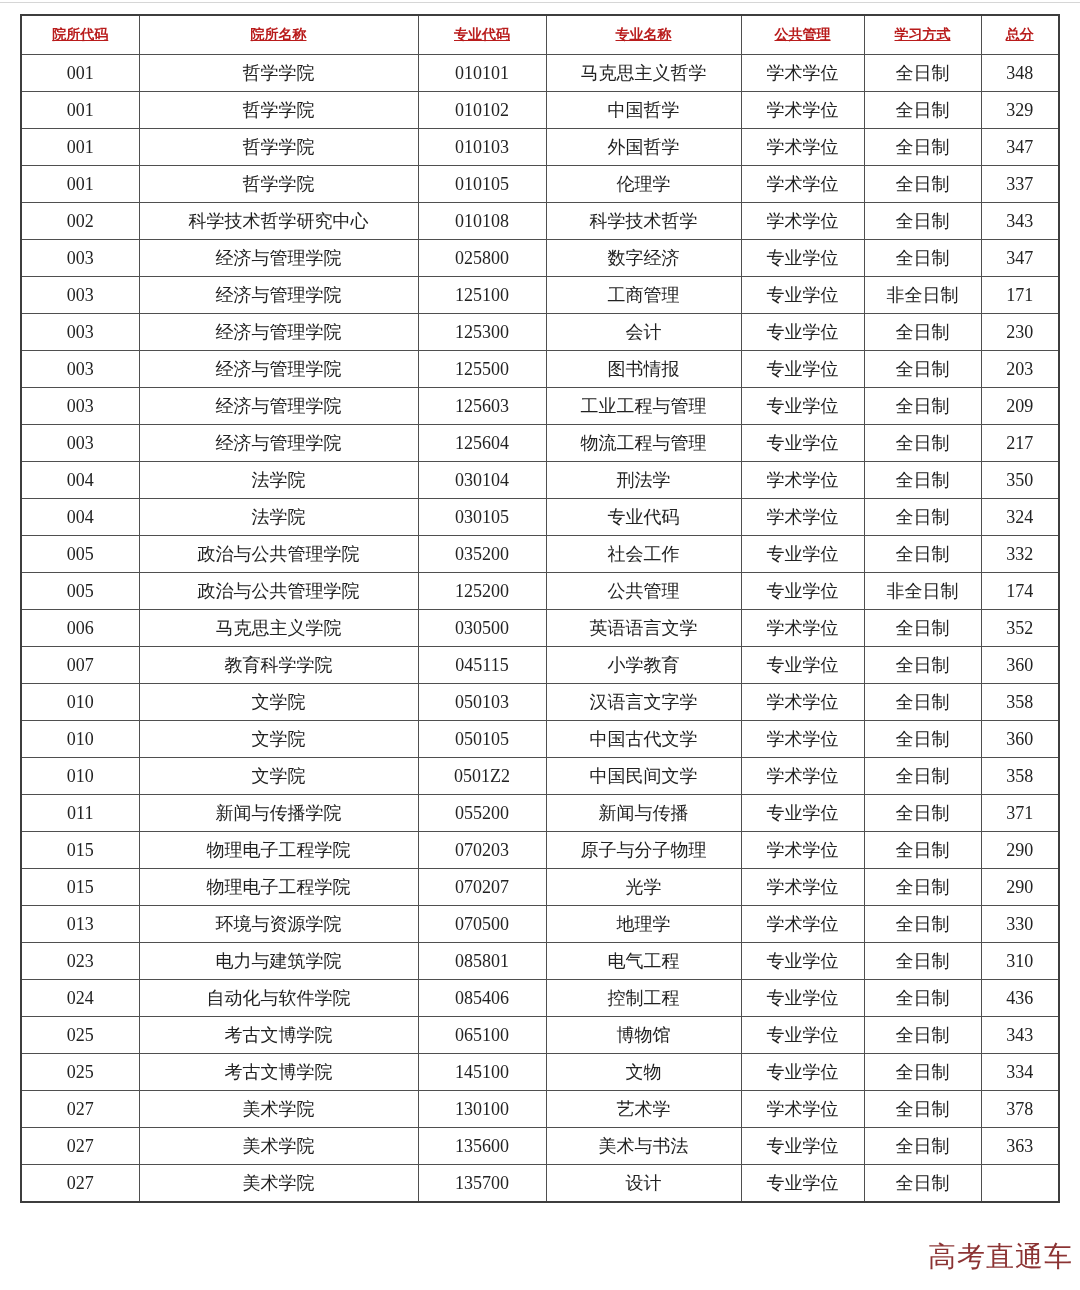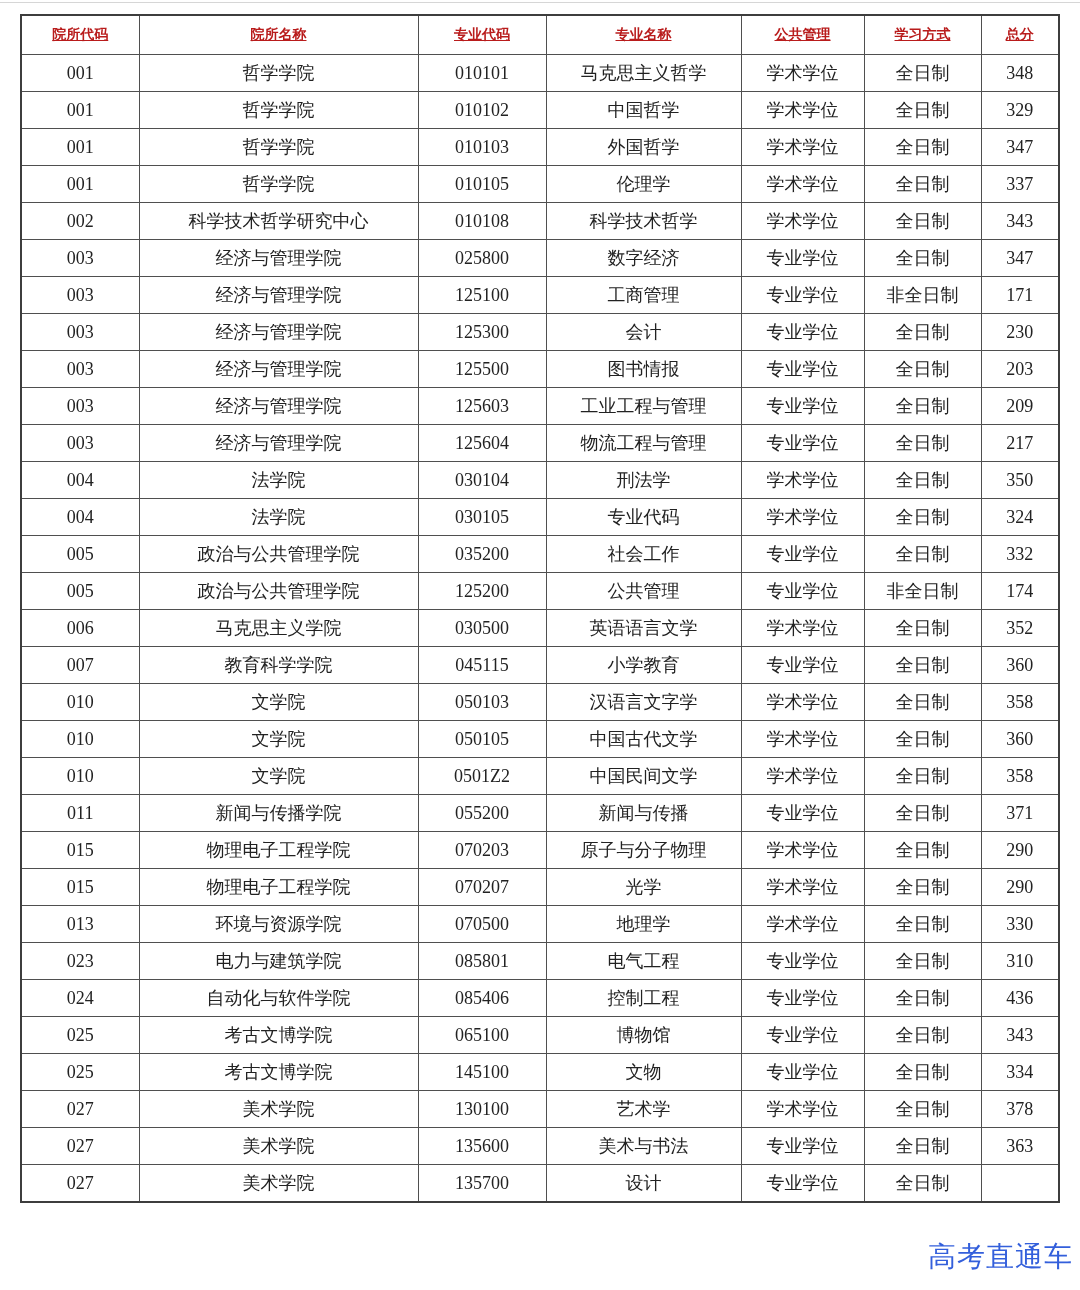--- a/index.html
+++ b/index.html
@@ -369,13 +369,13 @@
     <td>美术学院</td>
     <td>135700</td>
     <td>设计</td>
     <td>专业学位</td>
     <td>全日制</td>
     <td></td>
   </tr>
     </tbody>
 </table>
 
-<div class="watermark" style="color: #1d4ed8;">高考直通车</div>
+<div class="watermark" style="color: #7f1d1d;">高考直通车</div>
 
 </body></html>

